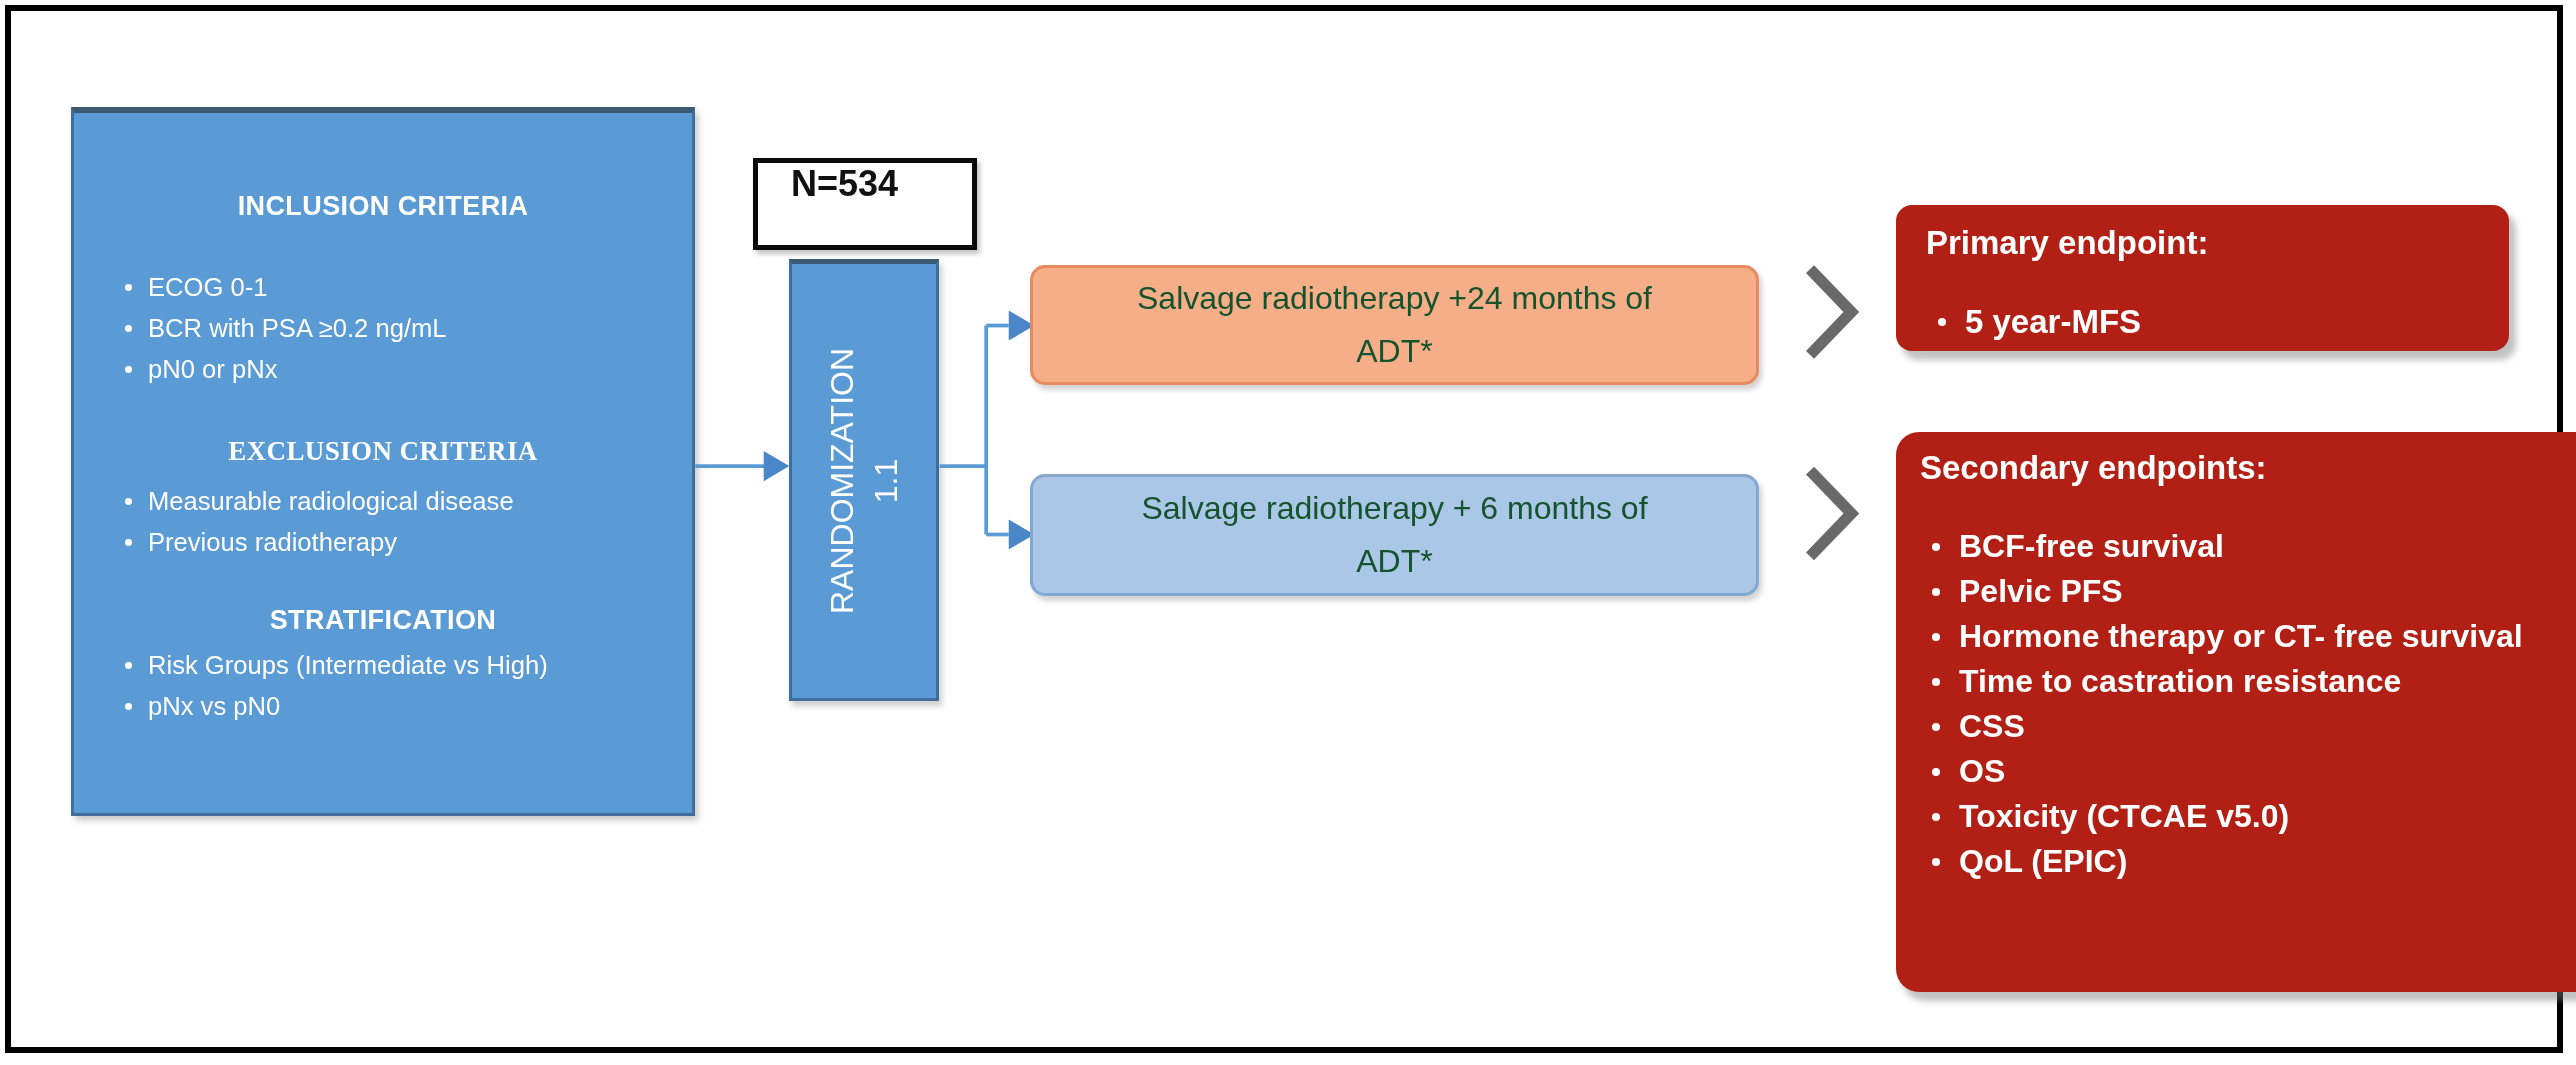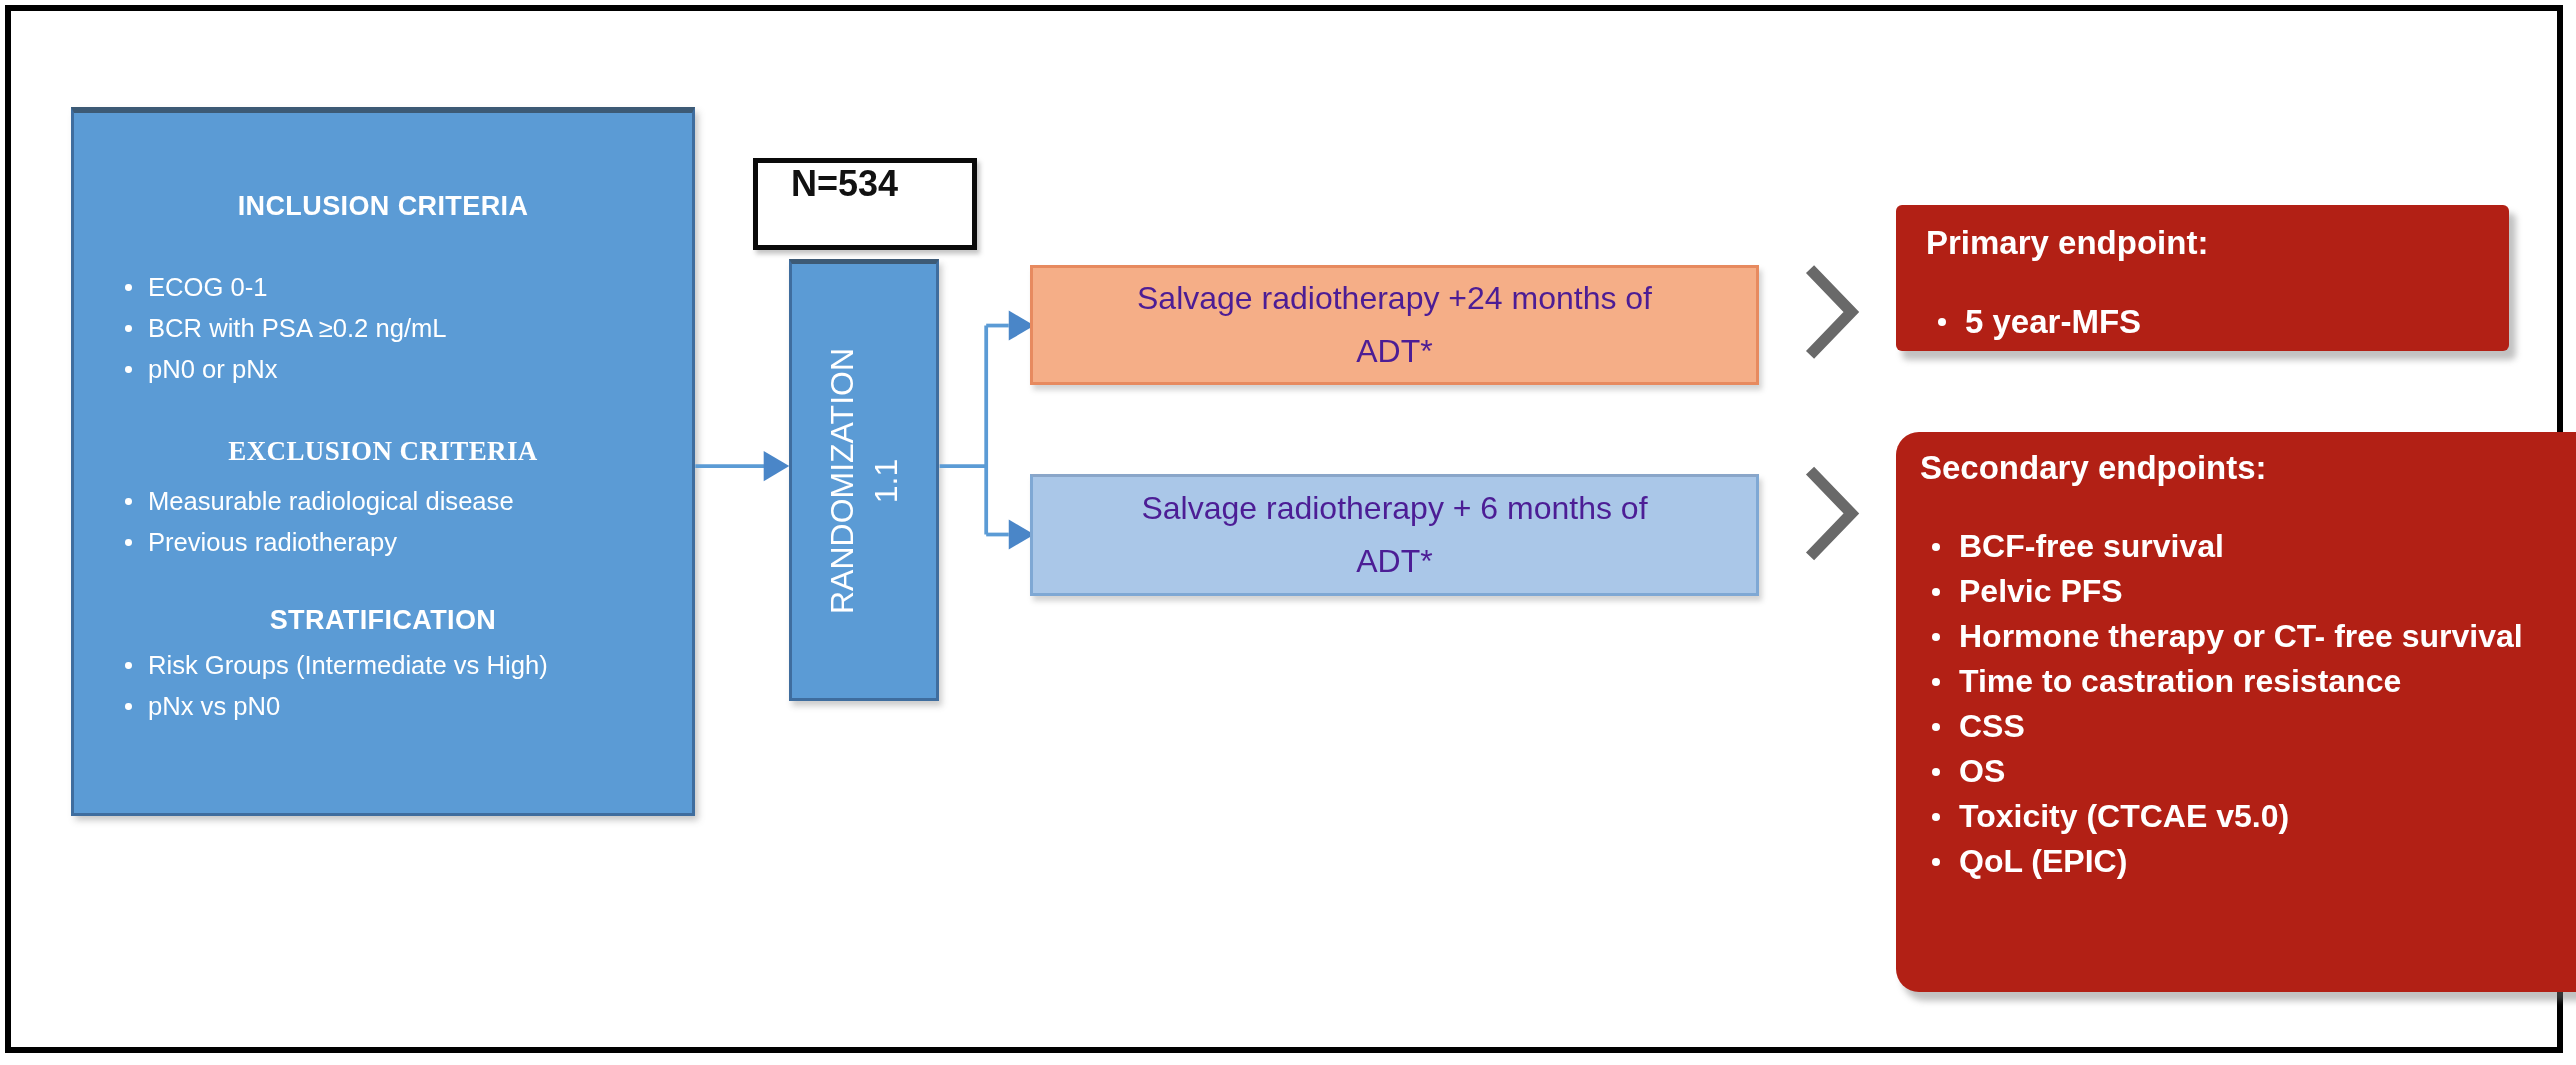--- a/index.html
+++ b/index.html
@@ -52,43 +52,44 @@
     display:flex; align-items:center; justify-content:center; overflow:visible;
   }
   .rand .rot{
     flex:none; width:max-content; transform:rotate(-90deg);
     color:#fff; font-size:32px; line-height:44px; text-align:center; white-space:nowrap;
   }
 
   
   .arm{
     width:729px; height:120px; display:flex; flex-direction:column; justify-content:center;
-    text-align:center; font-size:32px; line-height:53px; color:#4c1d95;
+    text-align:center; font-size:32px; line-height:53px; color:#14532d;
     box-shadow:3px 4.5px 5.3px rgba(110,110,110,.3);
+    border-radius:15px;
   }
   .arm-orange{
     left:1030px; top:265px;
     background:var(--arm-orange-fill,#f5ae87);
     border:3.8px solid var(--arm-orange-border,#e78a5f);
   }
   .arm-blue{
     left:1030px; top:474px; height:122px;
     background:var(--arm-blue-fill,#aac7e8);
     border:3.8px solid var(--arm-blue-border,#7fa8d4);
     border-top-color:#8aa6c9;
   }
 
   
   .red{
     background:var(--red,#b22015); color:#fff;
     box-shadow:6.8px 8.3px 6.8px rgba(120,120,120,.45);
   }
   .primary{
     left:1896px; top:205px; width:613px; height:146px;
-    border-radius:6px; padding:16.5px 30px;
+    border-radius:16px; padding:16.5px 30px;
   }
   .secondary{
     left:1896px; top:432px; width:726px; height:560px;
     border-radius:23px; padding:15px 24px;
   }
   .ep-h{font-weight:bold; font-size:33px; line-height:42px;}
   .ep-list{list-style:none; margin:35px 0 0 0; padding:0;
     font-weight:bold; font-size:32px; line-height:45px;}
   .ep-list li{position:relative; padding-left:39px;}
   .ep-list li::before{

